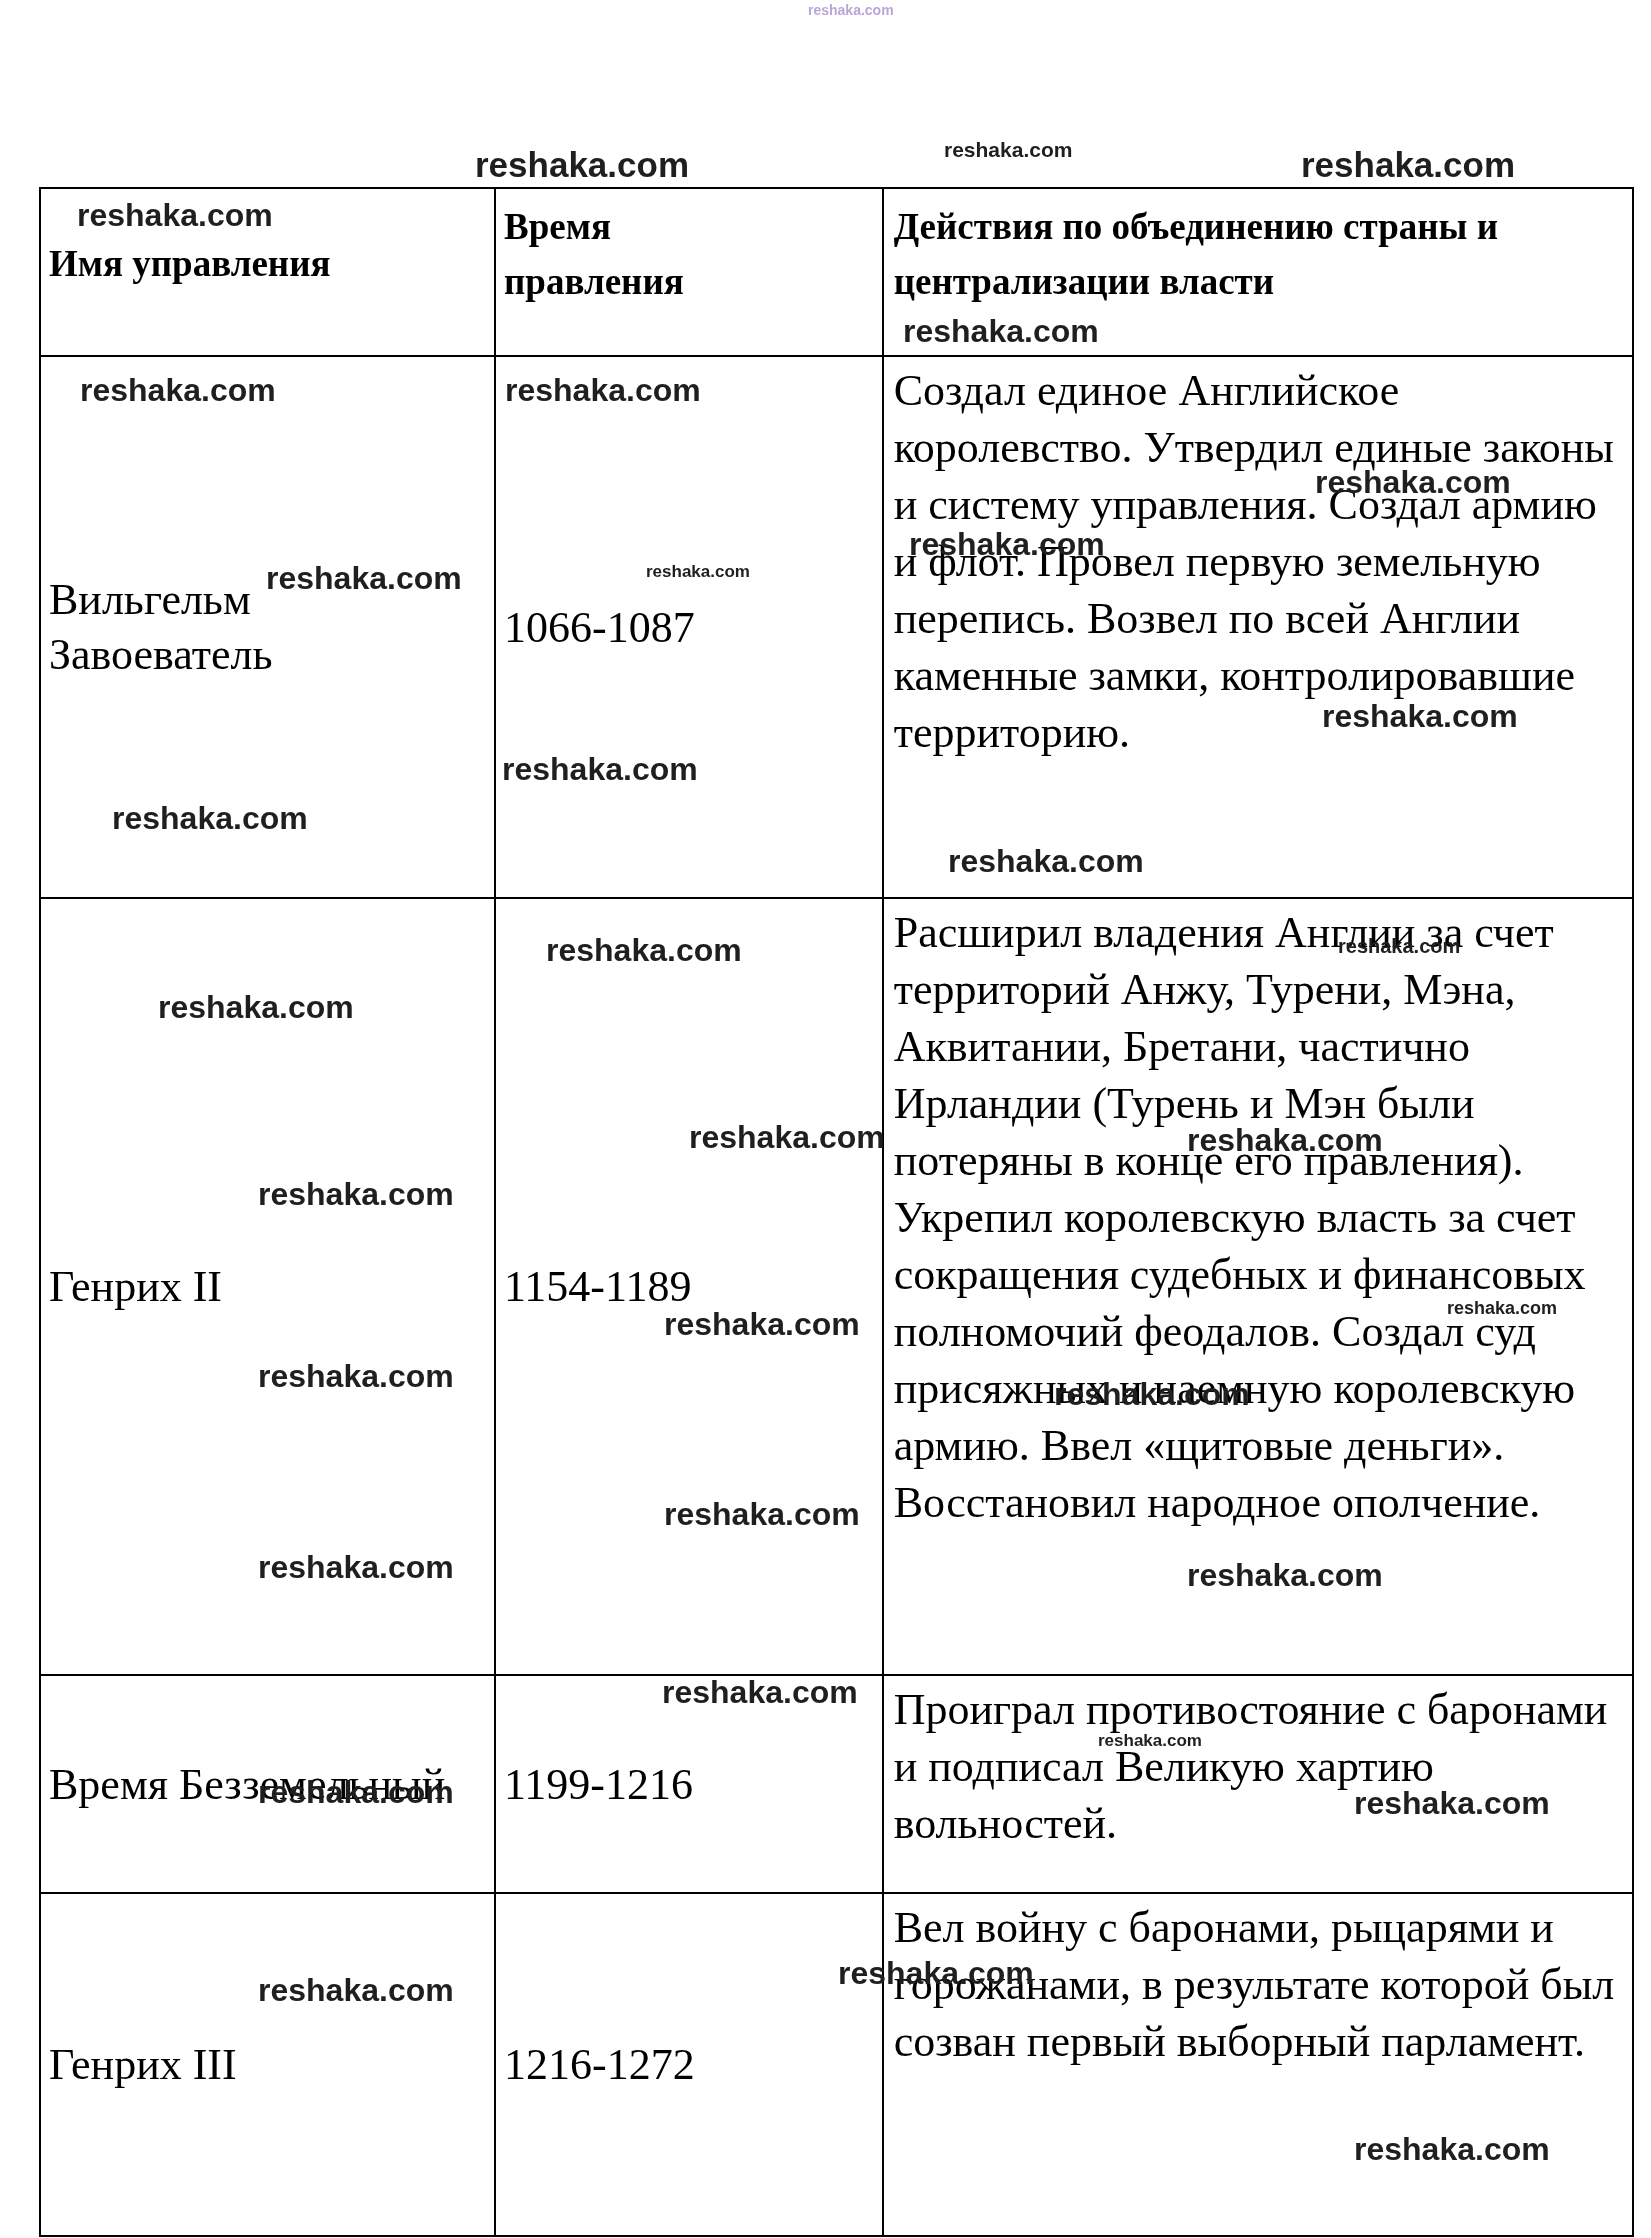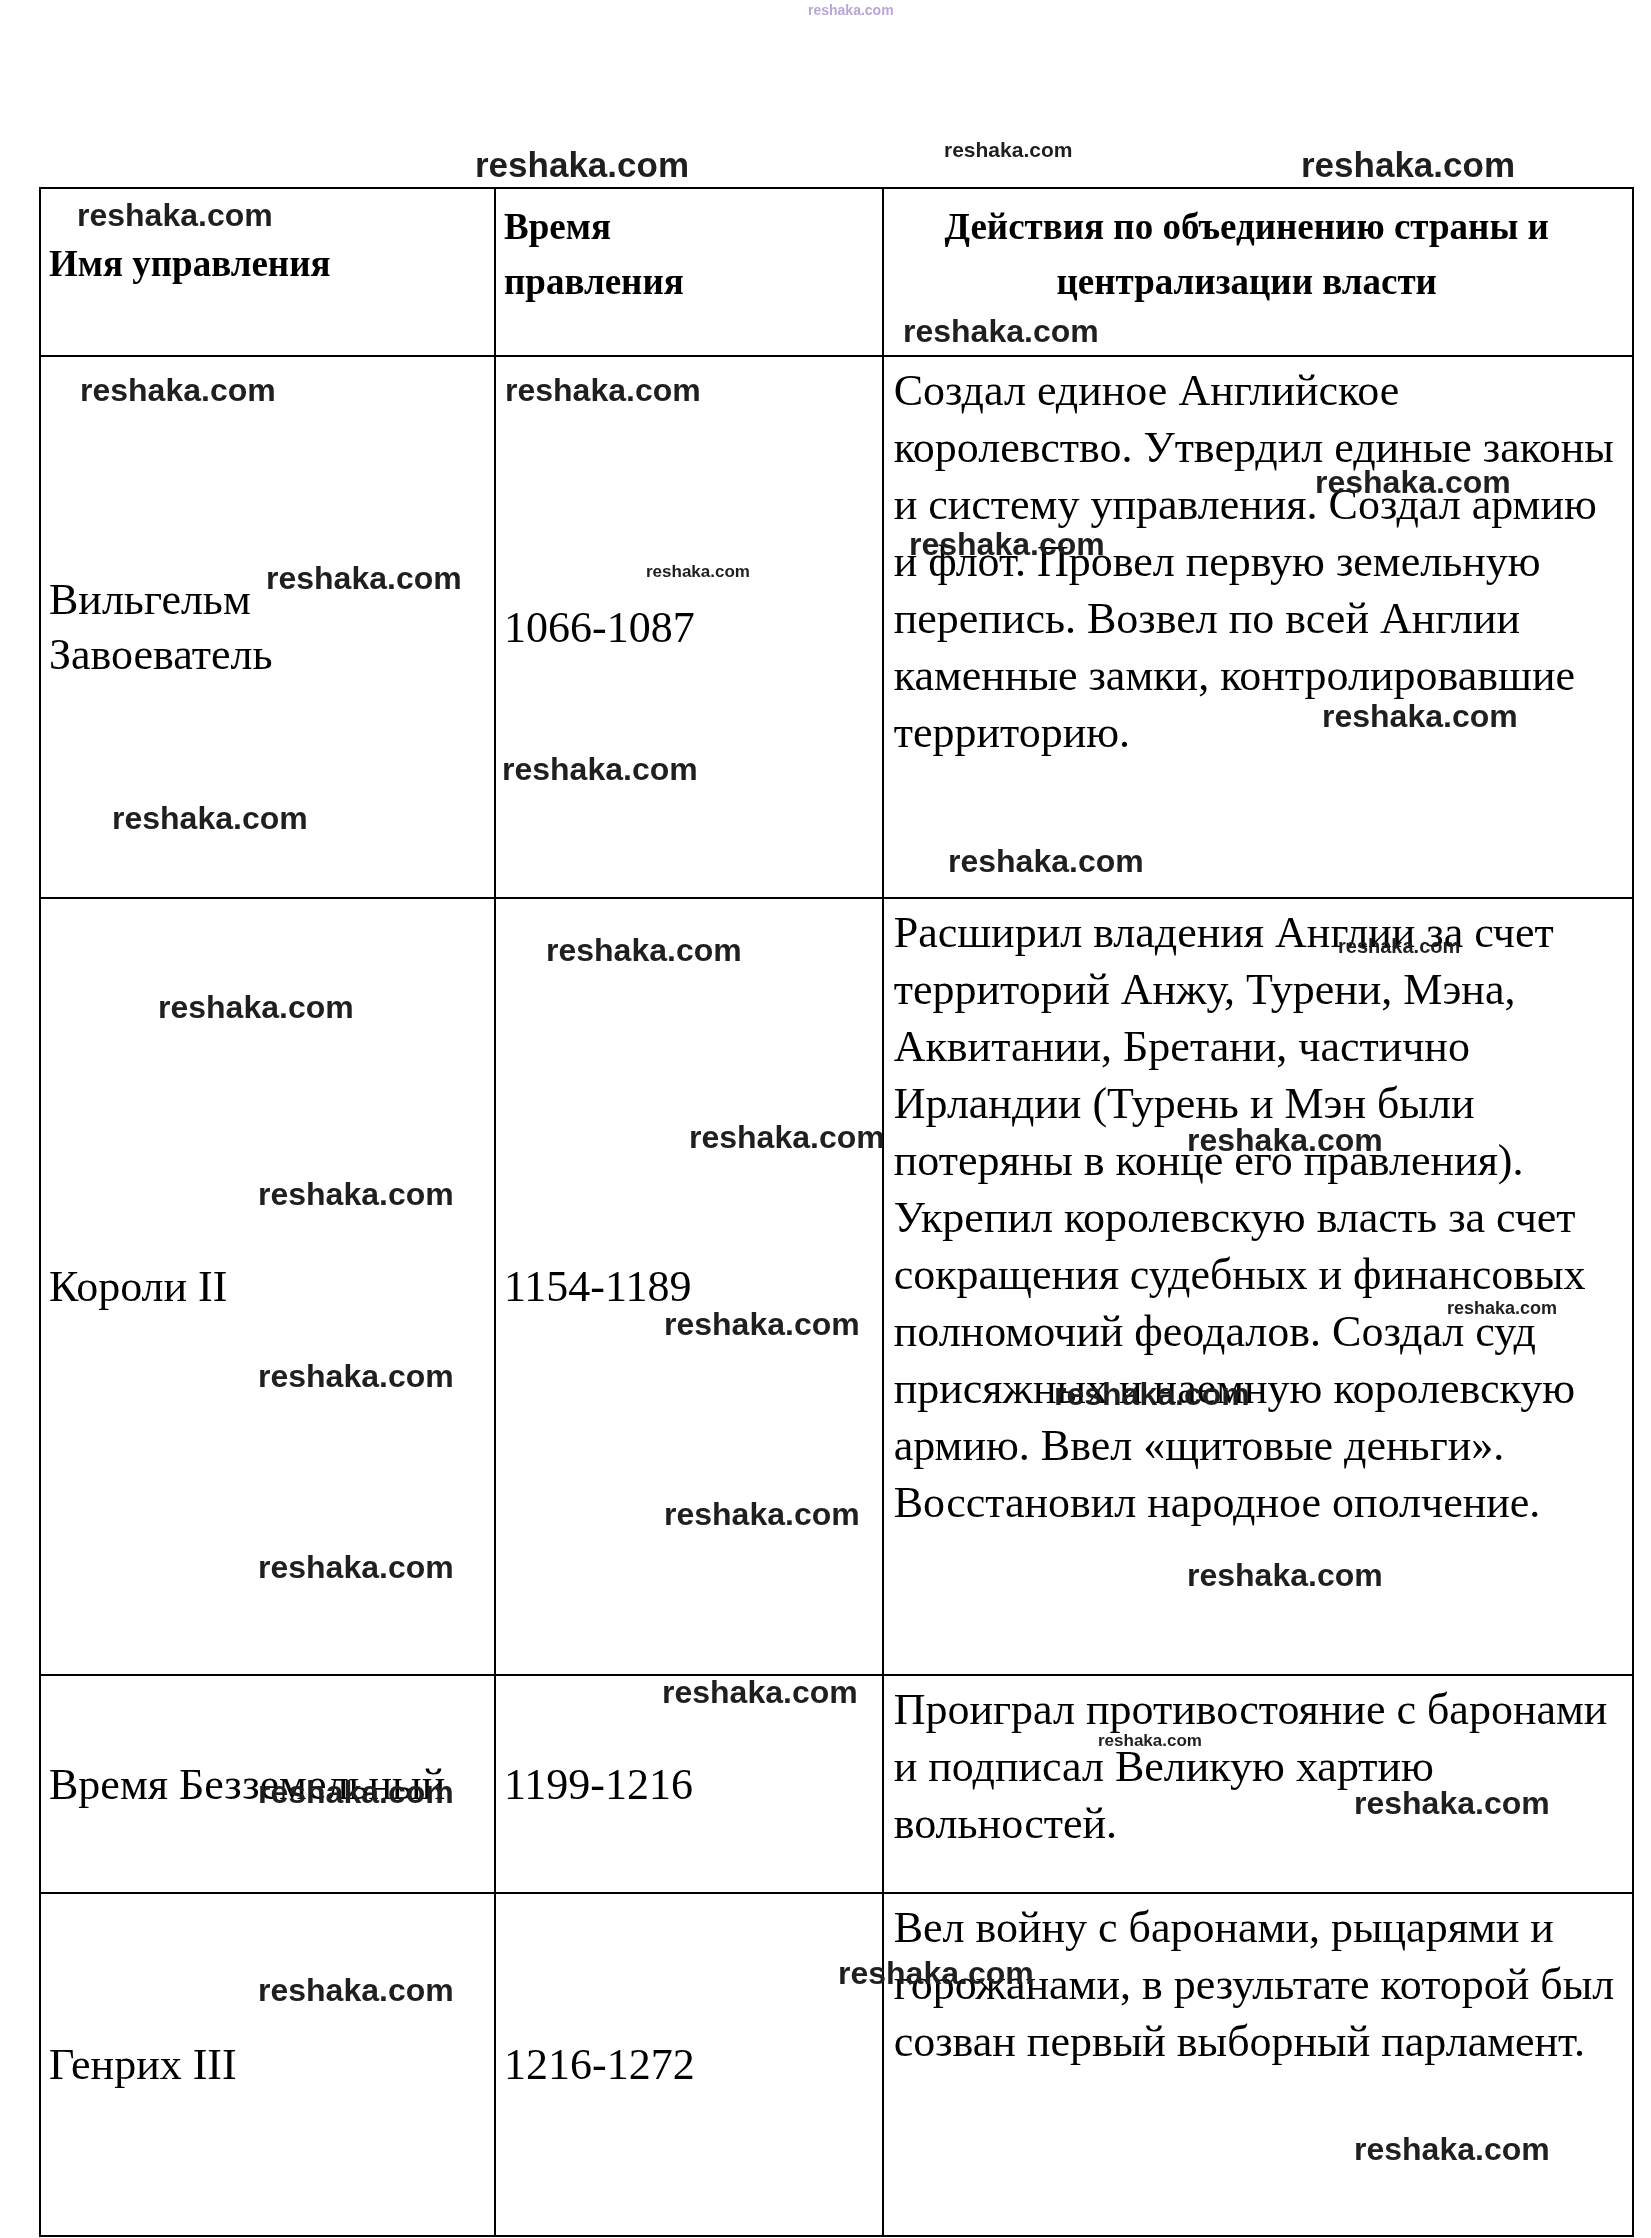--- a/index.html
+++ b/index.html
@@ -37,21 +37,21 @@
   }
   .kings-table th {
     font-size:37px;
     font-weight:bold;
     vertical-align:top;
   }
   .th-ruler   { padding:47px 6.5px 0 8px; }
   .th-reign   { padding:9.7px 6.5px 0 8px; }
   .th-actions { padding:9.7px 6.5px 0 9.7px; }
   .hdr-narrow        { display:block; max-width:219px; line-height:1.5; }
-  .hdr-actions-block { display:block; max-width:706px; line-height:1.5;text-align:center; }
+  .hdr-actions-block { display:block; max-width:706px; line-height:1.5; }
   .hdr-ruler-block   { display:block; line-height:1.5; }
 
   .td-ruler, .td-reign {
     vertical-align:middle;
     font-size:44px;
     line-height:55px;
     padding:0 6.5px 0 8px;
   }
   .td-actions {
     vertical-align:top;
@@ -108,21 +108,21 @@
         </td>
         <td class="td-reign">
           <span>1066-1087</span>
         </td>
         <td class="td-actions">
           <span>Создал единое Английское королевство. Утвердил единые законы и систему управления. Создал армию и флот. Провел первую земельную перепись. Возвел по всей Англии каменные замки, контролировавшие территорию.</span>
         </td>
       </tr>
       <tr class="tr-r1">
         <td class="td-ruler">
-          <span class="ruler-inner">Короли II</span>
+          <span class="ruler-inner">Генрих II</span>
         </td>
         <td class="td-reign">
           <span>1154-1189</span>
         </td>
         <td class="td-actions">
           <span>Расширил владения Англии за счет территорий Анжу, Турени, Мэна, Аквитании, Бретани, частично Ирландии (Турень и Мэн были потеряны в конце его правления). Укрепил королевскую власть за счет сокращения судебных и финансовых полномочий феодалов. Создал суд присяжных и наемную королевскую армию. Ввел «щитовые деньги». Восстановил народное ополчение.</span>
         </td>
       </tr>
       <tr class="tr-r2">
         <td class="td-ruler">

